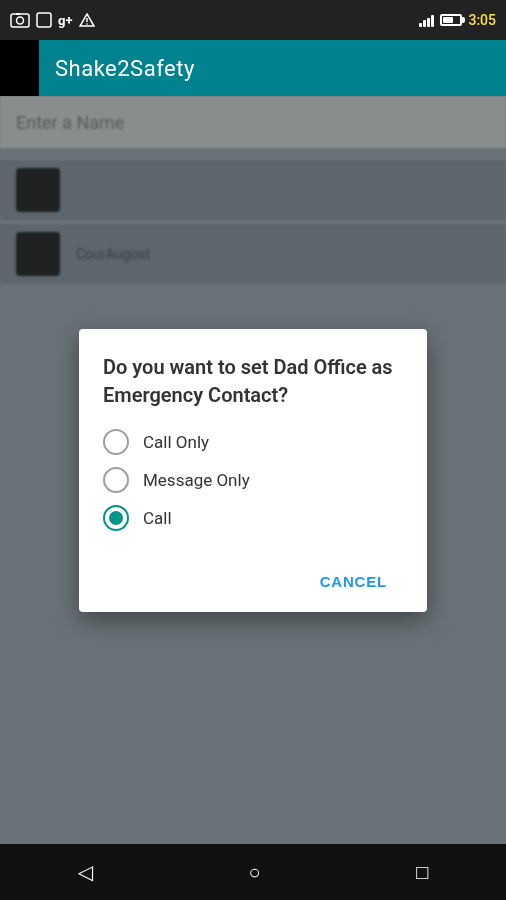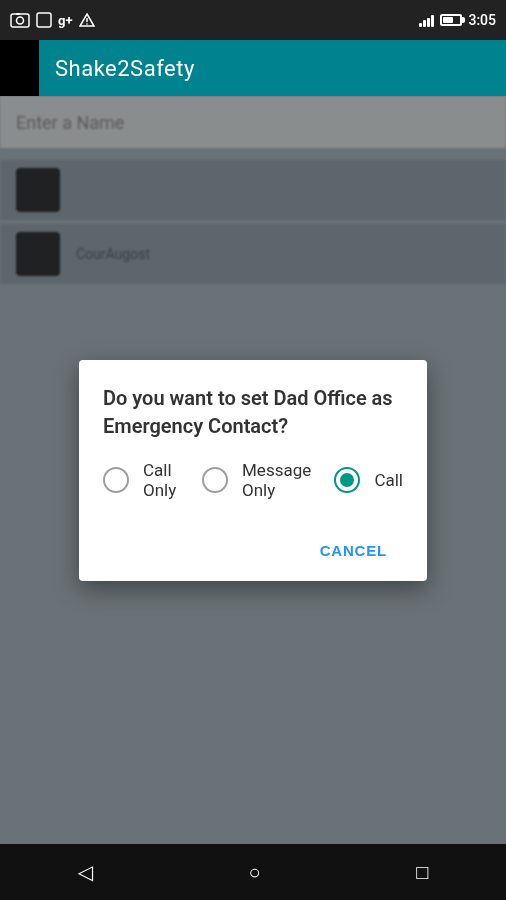--- a/index.html
+++ b/index.html
@@ -29,21 +29,21 @@
     .status-bar-left {
       display: flex;
       align-items: center;
       gap: 6px;
     }
 
     .status-bar-right {
       display: flex;
       align-items: center;
       gap: 6px;
-      color: #ffffff;
+      color: #fde047;
       font-size: 14px;
       font-weight: 500;
     }
 
     
     .app-bar {
       width: 100%;
       height: 56px;
       background: #00838F;
       display: flex;
@@ -141,21 +141,21 @@
     .dialog-title {
       color: #333;
       font-size: 20px;
       font-weight: 600;
       line-height: 1.4;
       margin-bottom: 20px;
     }
 
     .radio-group {
       display: flex;
-      flex-direction: row;
+      flex-direction: column;
       gap: 12px;
       margin-bottom: 24px;
     }
 
     .radio-option {
       display: flex;
       align-items: center;
       gap: 14px;
       cursor: pointer;
     }

